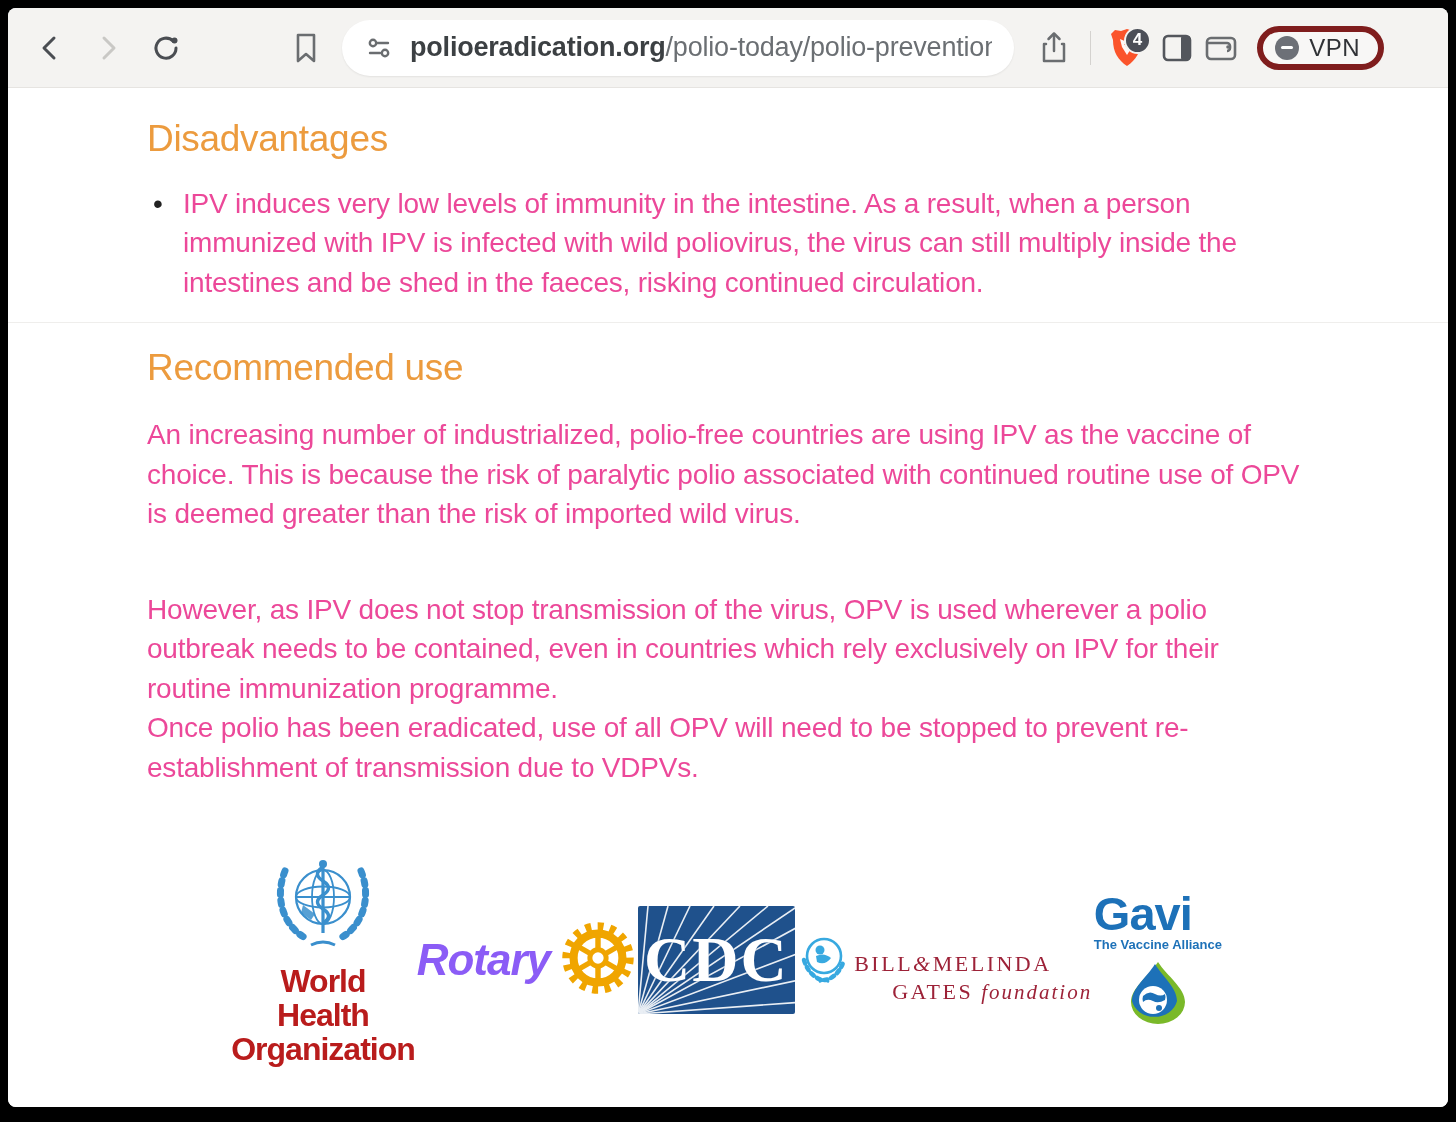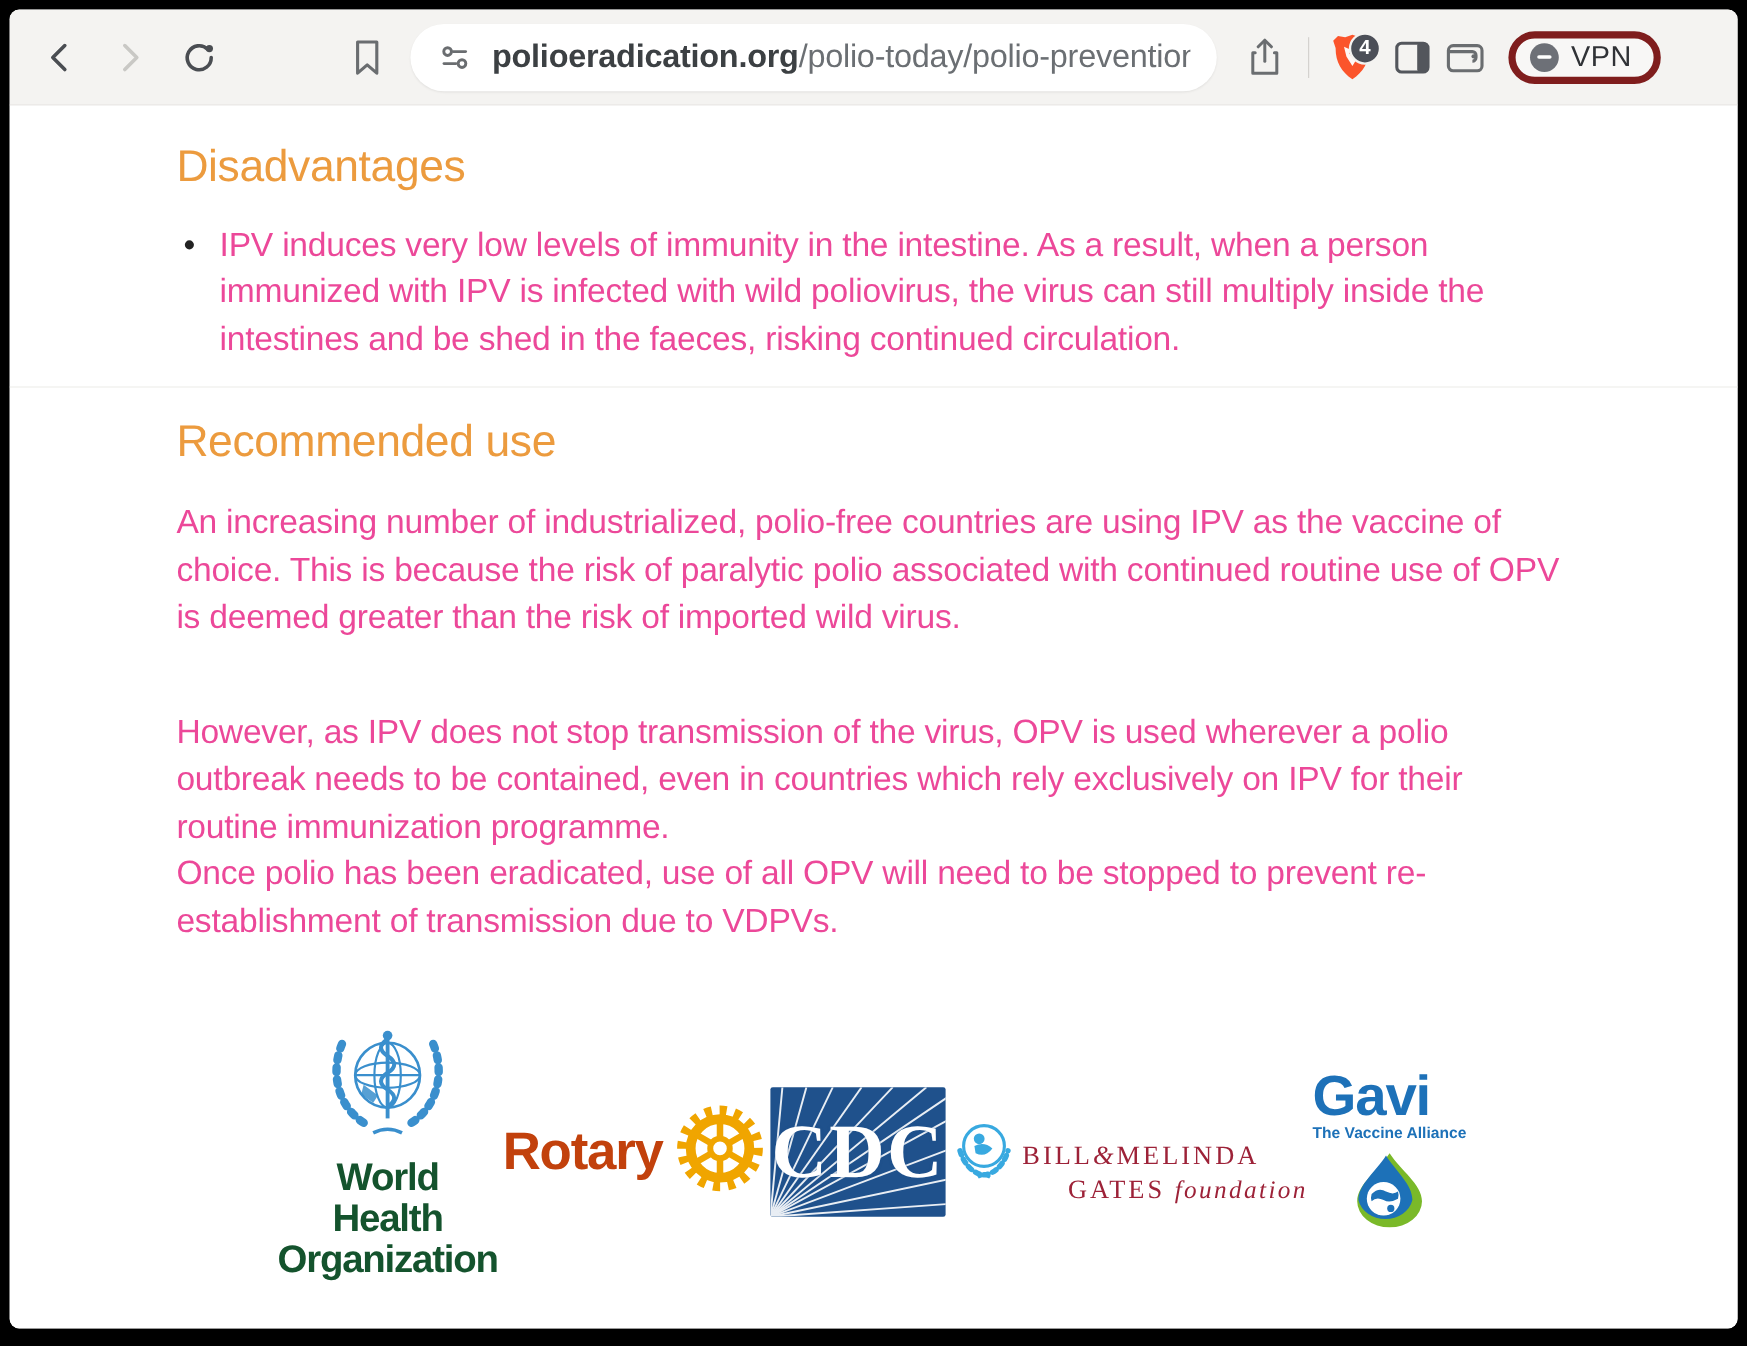--- a/index.html
+++ b/index.html
@@ -40,26 +40,26 @@
   .seam { border:none; border-top:1px solid #efeeec; margin:20px -148px 24px -139px; }
   .para { white-space:pre-line; }
   .para + .para { margin-top:56px; }
   .recommended-block .section-heading { margin-bottom:26px; }
 
   
   .footer { margin-top:auto; display:flex; align-items:center; justify-content:space-between; padding:0 78px 40px 84px; }
   .logo { display:flex; align-items:center; justify-content:center; cursor:pointer; flex:0 0 auto; }
 
   .who-logo { flex-direction:column; width:184px; }
-  .who-text { text-align:center; color:#14532d; font-weight:bold; font-size:32px; line-height:1.06; letter-spacing:-1px; margin-top:4px; }
+  .who-text { text-align:center; color:#b91c1c; font-weight:bold; font-size:32px; line-height:1.06; letter-spacing:-1px; margin-top:4px; }
 
   .rotary-logo { gap:10px; }
-  .rotary-word { color:#c2410c; font-weight:bold; font-size:44px; letter-spacing:-1px; }
-
-  .cdc-logo { width:146px; height:108px; background:#1f518c; position:relative; overflow:hidden; border-radius:2px; }
+  .rotary-word { color:#8b5cf6; font-weight:bold; font-size:44px; letter-spacing:-1px;font-style:italic; }
+
+  .cdc-logo { width:157px; height:108px; background:#1f518c; position:relative; overflow:hidden; border-radius:2px; }
   .cdc-rays { position:absolute; inset:0; }
   .cdc-word { position:absolute; inset:0; display:flex; align-items:center; justify-content:center; color:#fff; font-family:"Liberation Serif", serif; font-weight:bold; font-size:64px; letter-spacing:2px; text-shadow:0 0 2px rgba(31,81,140,.6); }
 
   .unicef-logo { gap:8px; }
   .unicef-word { color:#38a9e0; font-weight:bold; font-size:45px; letter-spacing:-1px; }
 
   .gates-logo { flex-direction:column; align-items:flex-start; color:#9d2238; font-family:"Liberation Serif", serif; }
   .gates-l1 { font-size:22px; letter-spacing:2.5px; }
   .gates-l1 .amp { font-style:italic; }
   .gates-l2 { font-size:22px; letter-spacing:2.5px; margin-left:38px; margin-top:2px; }

